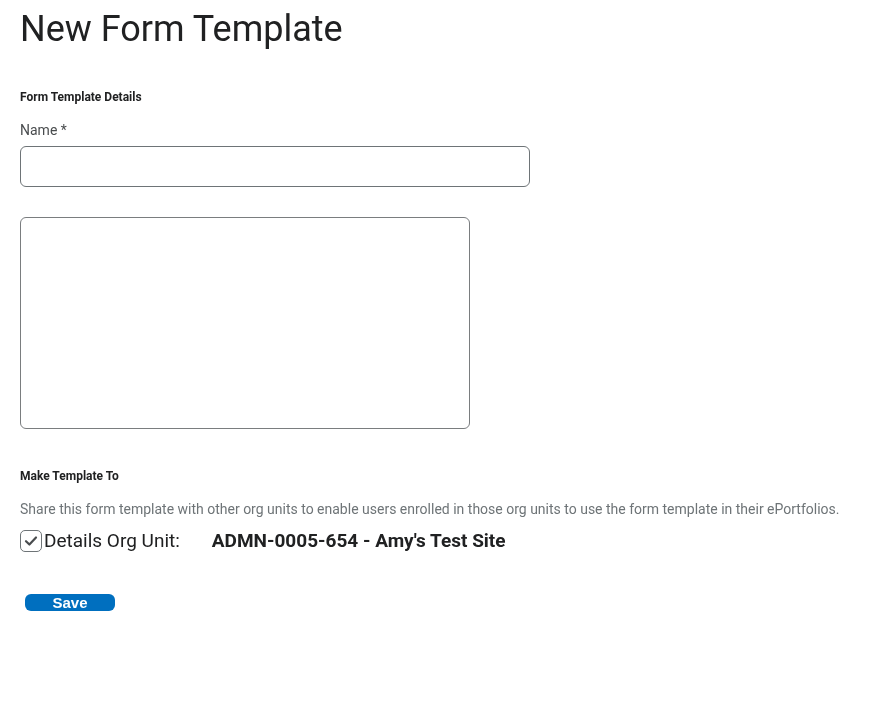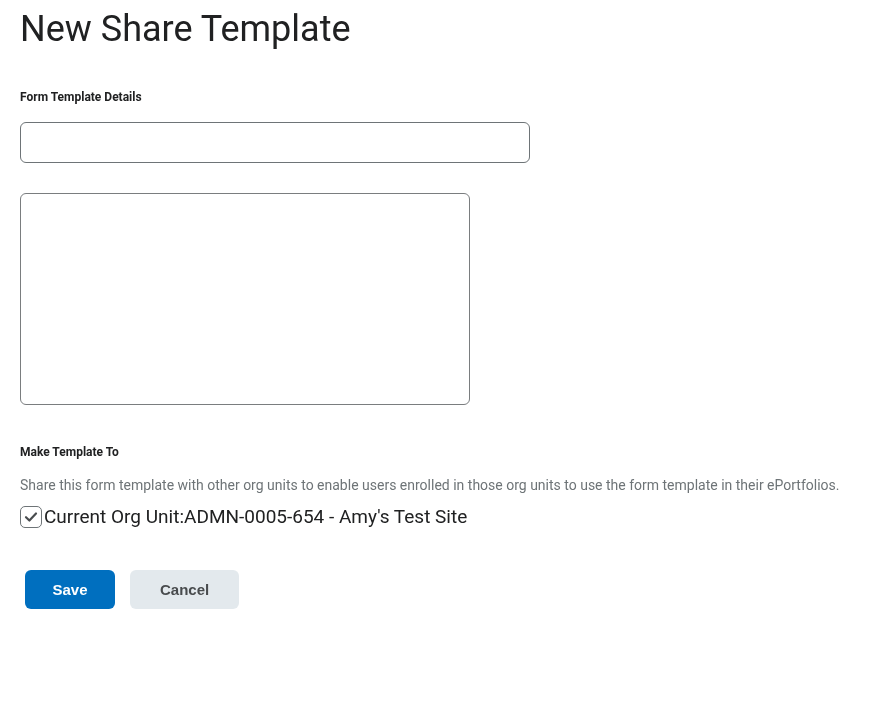--- a/index.html
+++ b/index.html
@@ -86,21 +86,22 @@
       flex-shrink: 0;
     }
     .custom-checkbox svg {
       width: 16px;
       height: 16px;
     }
     .org-unit-label {
       font-weight: 400;
     }
     .org-unit-value {
-      font-weight: 400;
+      font-weight: 700;
+      margin-left: 32px;
     }
     .button-row {
       display: flex;
       gap: 15px;
       margin-top: 42px;
       margin-left: 5px;
     }
     .btn {
       border: none;
       border-radius: 6px;
@@ -119,43 +120,46 @@
       color: #484b4d;
       padding: 11px 30px;
     }
     .section-spacer {
       margin-top: 36px;
     }
   </style>
 </head>
 <body>
 
-<h1 class="page-title">New Share Template</h1>
+<h1 class="page-title">New Form Template</h1>
 
 <h2 class="section-heading">Form Template Details</h2>
 
 <div class="field-group">
+  <label class="field-label">
+    <span>Name</span>
+    <span class="required-asterisk">*</span>
+  </label>
   <input type="text" class="text-input" value="" style="">
 </div>
 
 <div class="field-group">
   <textarea class="textarea-input" style=""></textarea>
 </div>
 
 <div class="section-spacer">
   <h2 class="section-heading">Make Template To</h2>
   <p class="help-text">Share this form template with other org units to enable users enrolled in those org units to use the form template in their ePortfolios.</p>
 
   <div class="checkbox-row">
     <span class="custom-checkbox">
       <svg viewBox="0 0 16 16">
         <path fill="none" stroke="#494c4e" stroke-width="2.2" stroke-linecap="round" stroke-linejoin="round" d="M3 8.2 L6.4 11.5 L13 4.5"></path>
       </svg>
     </span>
-    <span class="org-unit-label">Current Org Unit: </span>
+    <span class="org-unit-label">Details Org Unit: </span>
     <span class="org-unit-value">ADMN-0005-654 - Amy's Test Site</span>
   </div>
 </div>
 
 <div class="button-row">
   <button class="btn btn-primary">Save</button>
-  <button class="btn btn-secondary">Cancel</button>
 </div>
 
 </body></html>

